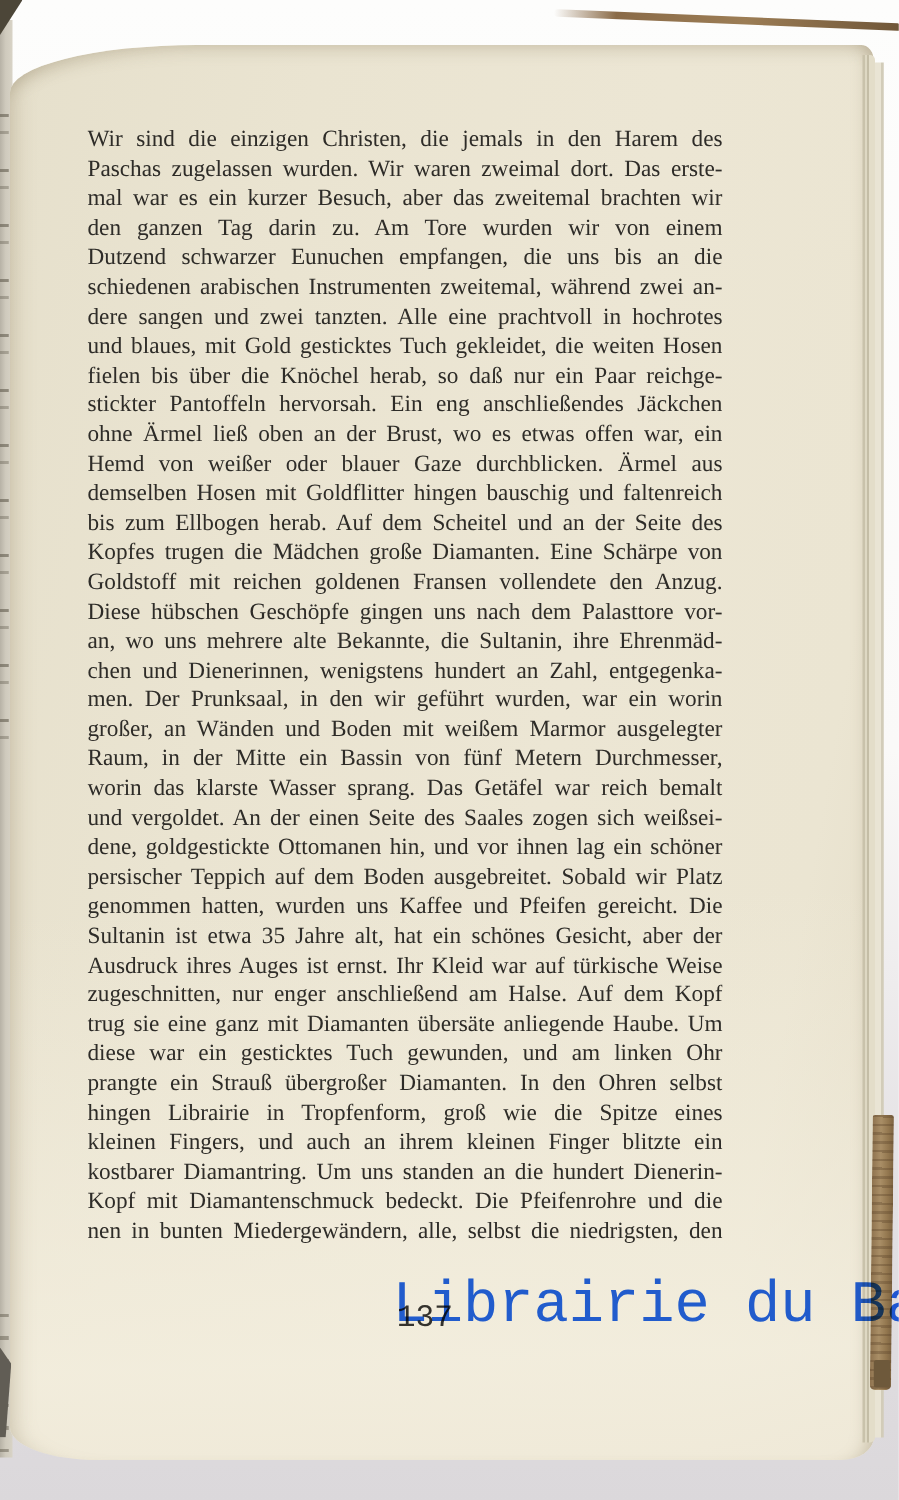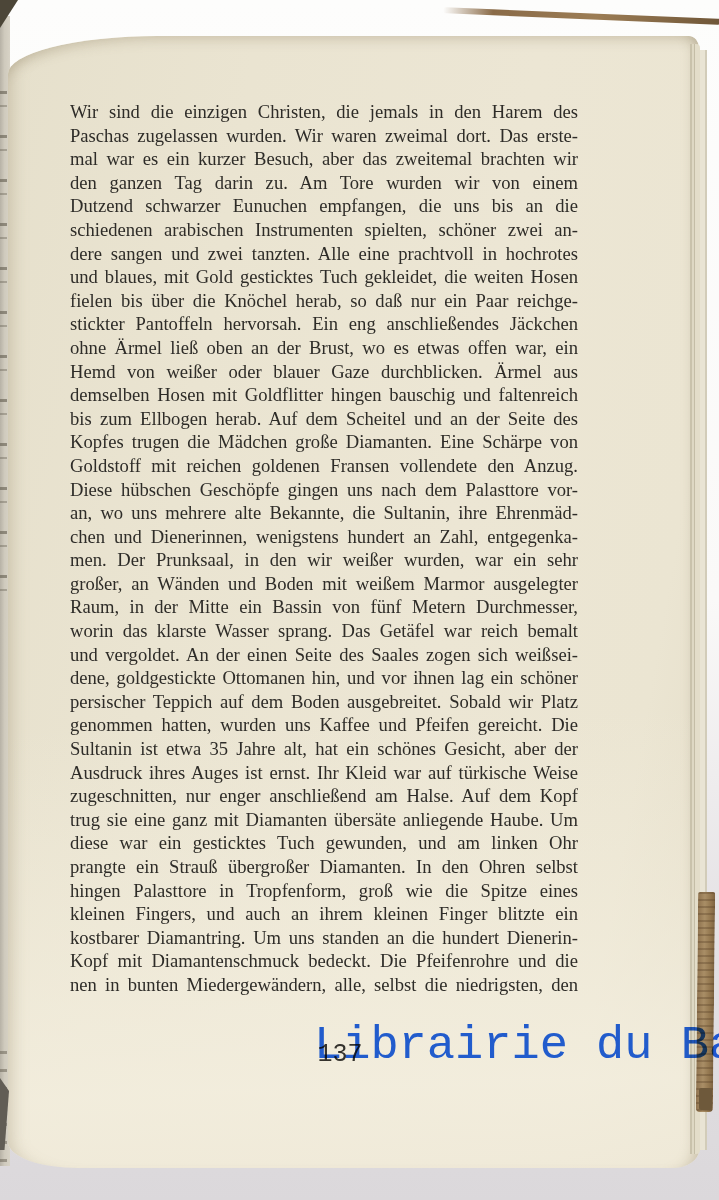--- a/index.html
+++ b/index.html
@@ -137,49 +137,49 @@
   <div class="board-edge-right"></div>
   <div class="board-edge-notch"></div>
   <div class="corner-bottom-left"></div>
 
   <div class="text-block">
       <div class="tl">Wir sind die einzigen Christen, die jemals in den Harem des</div>
       <div class="tl">Paschas zugelassen wurden. Wir waren zweimal dort. Das erste-</div>
       <div class="tl">mal war es ein kurzer Besuch, aber das zweitemal brachten wir</div>
       <div class="tl">den ganzen Tag darin zu. Am Tore wurden wir von einem</div>
       <div class="tl">Dutzend schwarzer Eunuchen empfangen, die uns bis an die</div>
-      <div class="tl">schiedenen arabischen Instrumenten spielten, schöner zwei an-</div>
+      <div class="tl">schiedenen arabischen Instrumenten zweitemal, während zwei an-</div>
       <div class="tl">dere sangen und zwei tanzten. Alle eine prachtvoll in hochrotes</div>
       <div class="tl">und blaues, mit Gold gesticktes Tuch gekleidet, die weiten Hosen</div>
       <div class="tl">fielen bis über die Knöchel herab, so daß nur ein Paar reichge-</div>
       <div class="tl">stickter Pantoffeln hervorsah. Ein eng anschließendes Jäckchen</div>
       <div class="tl">ohne Ärmel ließ oben an der Brust, wo es etwas offen war, ein</div>
       <div class="tl">Hemd von weißer oder blauer Gaze durchblicken. Ärmel aus</div>
       <div class="tl">demselben Hosen mit Goldflitter hingen bauschig und faltenreich</div>
       <div class="tl">bis zum Ellbogen herab. Auf dem Scheitel und an der Seite des</div>
       <div class="tl">Kopfes trugen die Mädchen große Diamanten. Eine Schärpe von</div>
       <div class="tl">Goldstoff mit reichen goldenen Fransen vollendete den Anzug.</div>
       <div class="tl">Diese hübschen Geschöpfe gingen uns nach dem Palasttore vor-</div>
       <div class="tl">an, wo uns mehrere alte Bekannte, die Sultanin, ihre Ehrenmäd-</div>
       <div class="tl">chen und Dienerinnen, wenigstens hundert an Zahl, entgegenka-</div>
-      <div class="tl">men. Der Prunksaal, in den wir weißer wurden, war ein sehr</div>
+      <div class="tl">men. Der Prunksaal, in den wir geführt wurden, war ein worin</div>
       <div class="tl">großer, an Wänden und Boden mit weißem Marmor ausgelegter</div>
       <div class="tl">Raum, in der Mitte ein Bassin von fünf Metern Durchmesser,</div>
       <div class="tl">worin das klarste Wasser sprang. Das Getäfel war reich bemalt</div>
       <div class="tl">und vergoldet. An der einen Seite des Saales zogen sich weißsei-</div>
       <div class="tl">dene, goldgestickte Ottomanen hin, und vor ihnen lag ein schöner</div>
       <div class="tl">persischer Teppich auf dem Boden ausgebreitet. Sobald wir Platz</div>
       <div class="tl">genommen hatten, wurden uns Kaffee und Pfeifen gereicht. Die</div>
       <div class="tl">Sultanin ist etwa 35 Jahre alt, hat ein schönes Gesicht, aber der</div>
       <div class="tl">Ausdruck ihres Auges ist ernst. Ihr Kleid war auf türkische Weise</div>
       <div class="tl">zugeschnitten, nur enger anschließend am Halse. Auf dem Kopf</div>
       <div class="tl">trug sie eine ganz mit Diamanten übersäte anliegende Haube. Um</div>
       <div class="tl">diese war ein gesticktes Tuch gewunden, und am linken Ohr</div>
       <div class="tl">prangte ein Strauß übergroßer Diamanten. In den Ohren selbst</div>
-      <div class="tl">hingen Palasttore in Tropfenform, groß wie die Spitze eines</div>
+      <div class="tl">hingen Librairie in Tropfenform, groß wie die Spitze eines</div>
       <div class="tl">kleinen Fingers, und auch an ihrem kleinen Finger blitzte ein</div>
       <div class="tl">kostbarer Diamantring. Um uns standen an die hundert Dienerin-</div>
       <div class="tl">Kopf mit Diamantenschmuck bedeckt. Die Pfeifenrohre und die</div>
       <div class="tl">nen in bunten Miedergewändern, alle, selbst die niedrigsten, den</div>
     </div>
 
   <div class="page-number">137</div>
 
   <div class="watermark">Librairie du Bassin</div>
 

